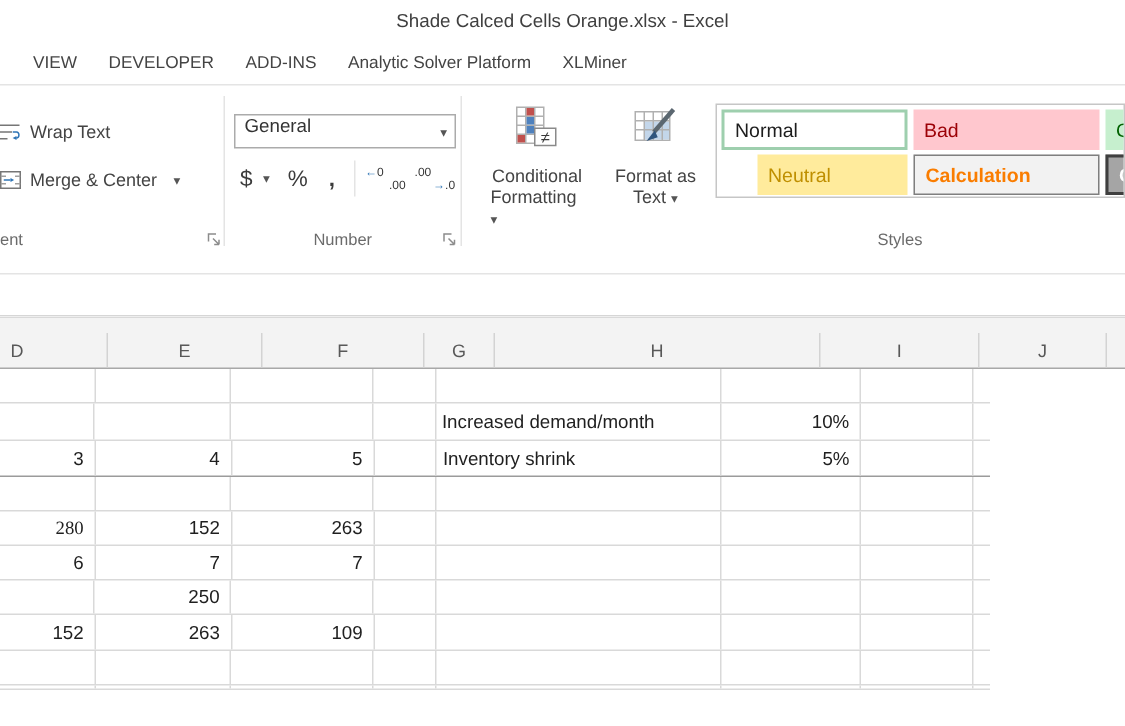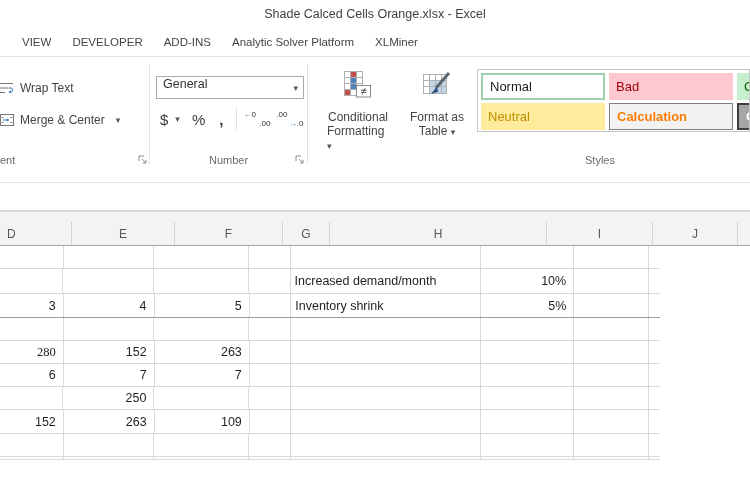--- a/index.html
+++ b/index.html
@@ -169,29 +169,29 @@
       <span class="icon-box">
         <svg width="32" height="30" viewBox="0 0 32 30">
           <rect x="2.5" y="4.5" width="23" height="19" fill="#ffffff" stroke="#b0b0b0"></rect>
           <rect x="9" y="11" width="16" height="12" fill="#c3d6ea"></rect>
           <path d="M8.5 4.5 V23.5 M14.5 4.5 V23.5 M20.5 4.5 V23.5 M2.5 10.5 H25.5 M2.5 16.5 H25.5" stroke="#b0b0b0" fill="none"></path>
           <path d="M28 3 L15 18" stroke="#5b6770" stroke-width="3" fill="none"></path>
           <polygon points="15.5,17 10,24 17.5,21.5" fill="#30557d"></polygon>
         </svg>
       </span>
       <span style="margin-top:6px;">Format as</span>
-      <span><span>Table</span> <span class="arrow">▾</span></span>
+      <span><span>Text</span> <span class="arrow">▾</span></span>
     </div>
 
     <div class="gallery">
       <div class="gal-grid">
           <div class="style-item" style="background: rgb(255, 255, 255); color: rgb(29, 29, 29); border: 2px solid rgb(158, 207, 174); text-align: right;">Normal</div>
           <div class="style-item" style="background: rgb(255, 199, 206); color: rgb(156, 0, 6);">Bad</div>
           <div class="style-item" style="background: rgb(198, 239, 206); color: rgb(0, 97, 0);">G</div>
-          <div class="style-item" style="background: rgb(255, 235, 156); color: rgb(191, 143, 0);">Neutral</div>
+          <div class="style-item" style="background: rgb(255, 235, 156); color: rgb(191, 143, 0); margin-left: 24px;">Neutral</div>
           <div class="style-item" style="background: rgb(242, 242, 242); color: rgb(250, 125, 0); border: 1px solid rgb(127, 127, 127); font-weight: 700;">Calculation</div>
           <div class="style-item" style="background: rgb(165, 165, 165); color: rgb(255, 255, 255); border: 2px solid rgb(63, 63, 63); font-weight: 700;">C</div>
         </div>
     </div>
     <div class="grp-label" style="left:540px;width:120px;">Styles</div>
   </div>
 
   <div class="formula-strip">
     <div class="inner-line"></div>
   </div>

